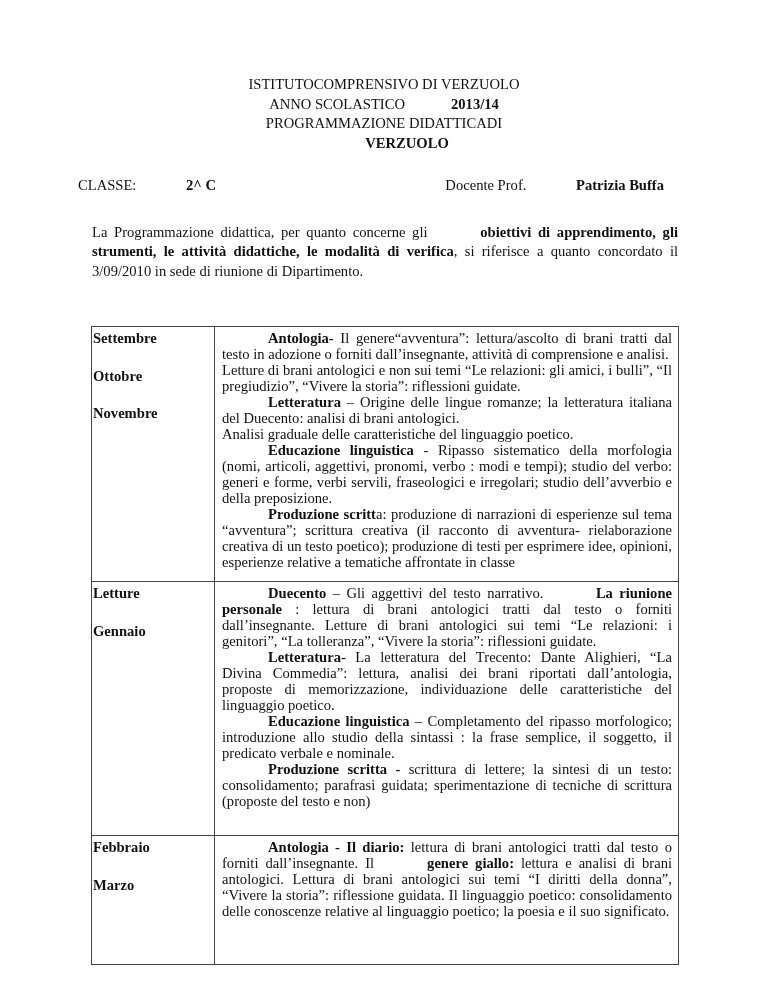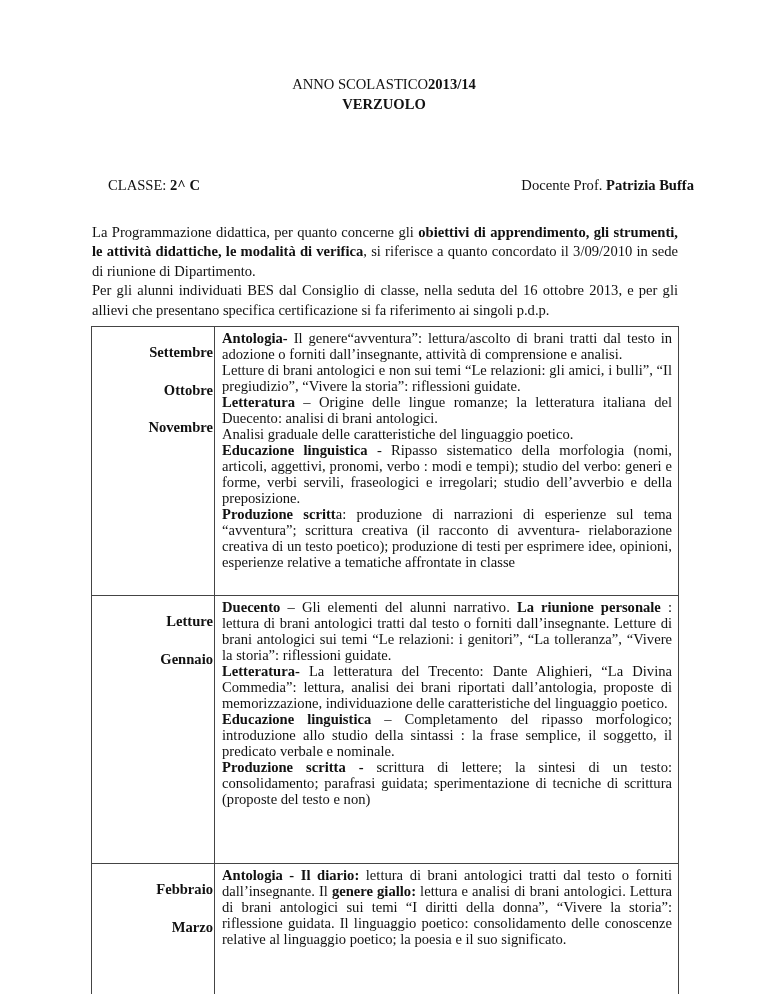--- a/index.html
+++ b/index.html
@@ -3,55 +3,56 @@
   <meta charset="utf-8">
   <style>
     html, body { margin: 0; padding: 0; background: #ffffff; }
     body {
       width: 768px; height: 994px; overflow: hidden; position: relative;
       font-family: "Liberation Serif", "DejaVu Serif", serif;
       color: #111111; font-size: 14.6px;
     }
     .header { position: absolute; top: 75px; left: 0; width: 768px; text-align: center; line-height: 19.5px; }
     .header div { white-space: nowrap; }
-    .meta-row { position: absolute; top: 177px; left: 108px; width: 586px; height: 20px; }
+    .meta-row { position: absolute; top: 177px; left: 78px; width: 586px; height: 20px; }
     .meta-left { position: absolute; left: 0; top: 0; }
     .meta-right { position: absolute; right: 0; top: 0; }
     .intro { position: absolute; top: 223px; left: 92px; width: 586px; line-height: 19.4px; text-align: justify; }
     .intro p { margin: 0; }
-    b { font-weight: bold; }
+    b { font-weight: bold; padding-left: 46px; }
     table.prog {
       position: absolute; top: 326px; left: 91px; width: 588px;
       border-collapse: collapse; table-layout: fixed;
     }
     table.prog td { border: 1.2px solid #444; vertical-align: top; }
-    td.months { width: 120px; text-align: right; font-weight: bold; padding-top: 16px; }
+    td.months { width: 120px; text-align: left; font-weight: bold; padding-top: 2px; }
     td.months div { line-height: 19.5px; margin-bottom: 18px; }
     td.content { padding: 3px 6px 0 7px; text-align: justify; line-height: 16px; margin-top: 30px; }
     td.content p { margin: 0; }
     tr.r1 td { height: 251px; }
     tr.r2 td { height: 250px; }
     tr.r3 td { height: 125px; }
   </style>
 </head>
 <body>
 
 <div class="header">
+  <div>ISTITUTOCOMPRENSIVO  DI  VERZUOLO</div>
   <div><span>ANNO  SCOLASTICO</span><b>2013/14</b></div>
+  <div>PROGRAMMAZIONE  DIDATTICADI</div>
   <div><b>VERZUOLO</b></div>
 </div>
 
 <div class="meta-row">
   <div class="meta-left"><span>CLASSE: </span><b>2^ C</b></div>
   <div class="meta-right"><span>Docente Prof. </span><b>Patrizia Buffa</b></div>
 </div>
 
 <div class="intro">
   <p><span>La Programmazione didattica, per quanto concerne gli </span><b>obiettivi di apprendimento, gli strumenti, le attività didattiche, le modalità di verifica</b><span>,  si riferisce a quanto concordato il  3/09/2010 in sede di riunione di Dipartimento.</span></p>
-  <p>Per gli alunni individuati BES dal Consiglio di classe, nella seduta del 16 ottobre 2013, e per gli allievi che presentano specifica certificazione si fa riferimento ai singoli p.d.p.</p>
 </div>
 
 <table class="prog">
   <tbody>
       <tr class="r1">
     <td class="months">
       <div>Settembre</div>
       <div>Ottobre</div>
       <div>Novembre</div>
     </td>
@@ -63,21 +64,21 @@
       <p><b>Educazione linguistica</b><span> -  Ripasso sistematico della morfologia (nomi, articoli, aggettivi, pronomi, verbo : modi e tempi); studio del verbo: generi e forme, verbi servili, fraseologici e irregolari; studio dell’avverbio e della preposizione.</span></p>
       <p><b>Produzione scritt</b><span>a: produzione di narrazioni di esperienze sul tema “avventura”; scrittura creativa (il racconto di avventura- rielaborazione creativa di un testo poetico); produzione di testi per esprimere idee, opinioni, esperienze relative a tematiche affrontate in classe</span></p>
     </td>
   </tr>
   <tr class="r2">
     <td class="months">
       <div>Letture</div>
       <div>Gennaio</div>
     </td>
     <td class="content">
-      <p><b>Duecento</b><span> – Gli elementi del alunni narrativo. </span><b>La riunione personale</b><span> : lettura di brani antologici tratti dal testo o forniti dall’insegnante. Letture di brani antologici sui temi “Le relazioni: i genitori”, “La tolleranza”, “Vivere la storia”: riflessioni guidate.</span></p>
+      <p><b>Duecento</b><span> – Gli aggettivi del testo narrativo. </span><b>La riunione personale</b><span> : lettura di brani antologici tratti dal testo o forniti dall’insegnante. Letture di brani antologici sui temi “Le relazioni: i genitori”, “La tolleranza”, “Vivere la storia”: riflessioni guidate.</span></p>
       <p><b>Letteratura-</b><span>  La letteratura del Trecento: Dante Alighieri, “La Divina Commedia”: lettura, analisi dei brani riportati dall’antologia, proposte di memorizzazione, individuazione delle caratteristiche del linguaggio poetico.</span></p>
       <p><b>Educazione linguistica</b><span> – Completamento del ripasso morfologico; introduzione allo studio della sintassi : la frase semplice, il soggetto, il predicato verbale e nominale.</span></p>
       <p><b>Produzione scritta -</b><span>  scrittura di lettere;  la sintesi di un testo: consolidamento; parafrasi guidata; sperimentazione di tecniche di scrittura (proposte del testo e non)</span></p>
     </td>
   </tr>
   <tr class="r3">
     <td class="months">
       <div>Febbraio</div>
       <div>Marzo</div>
     </td>

